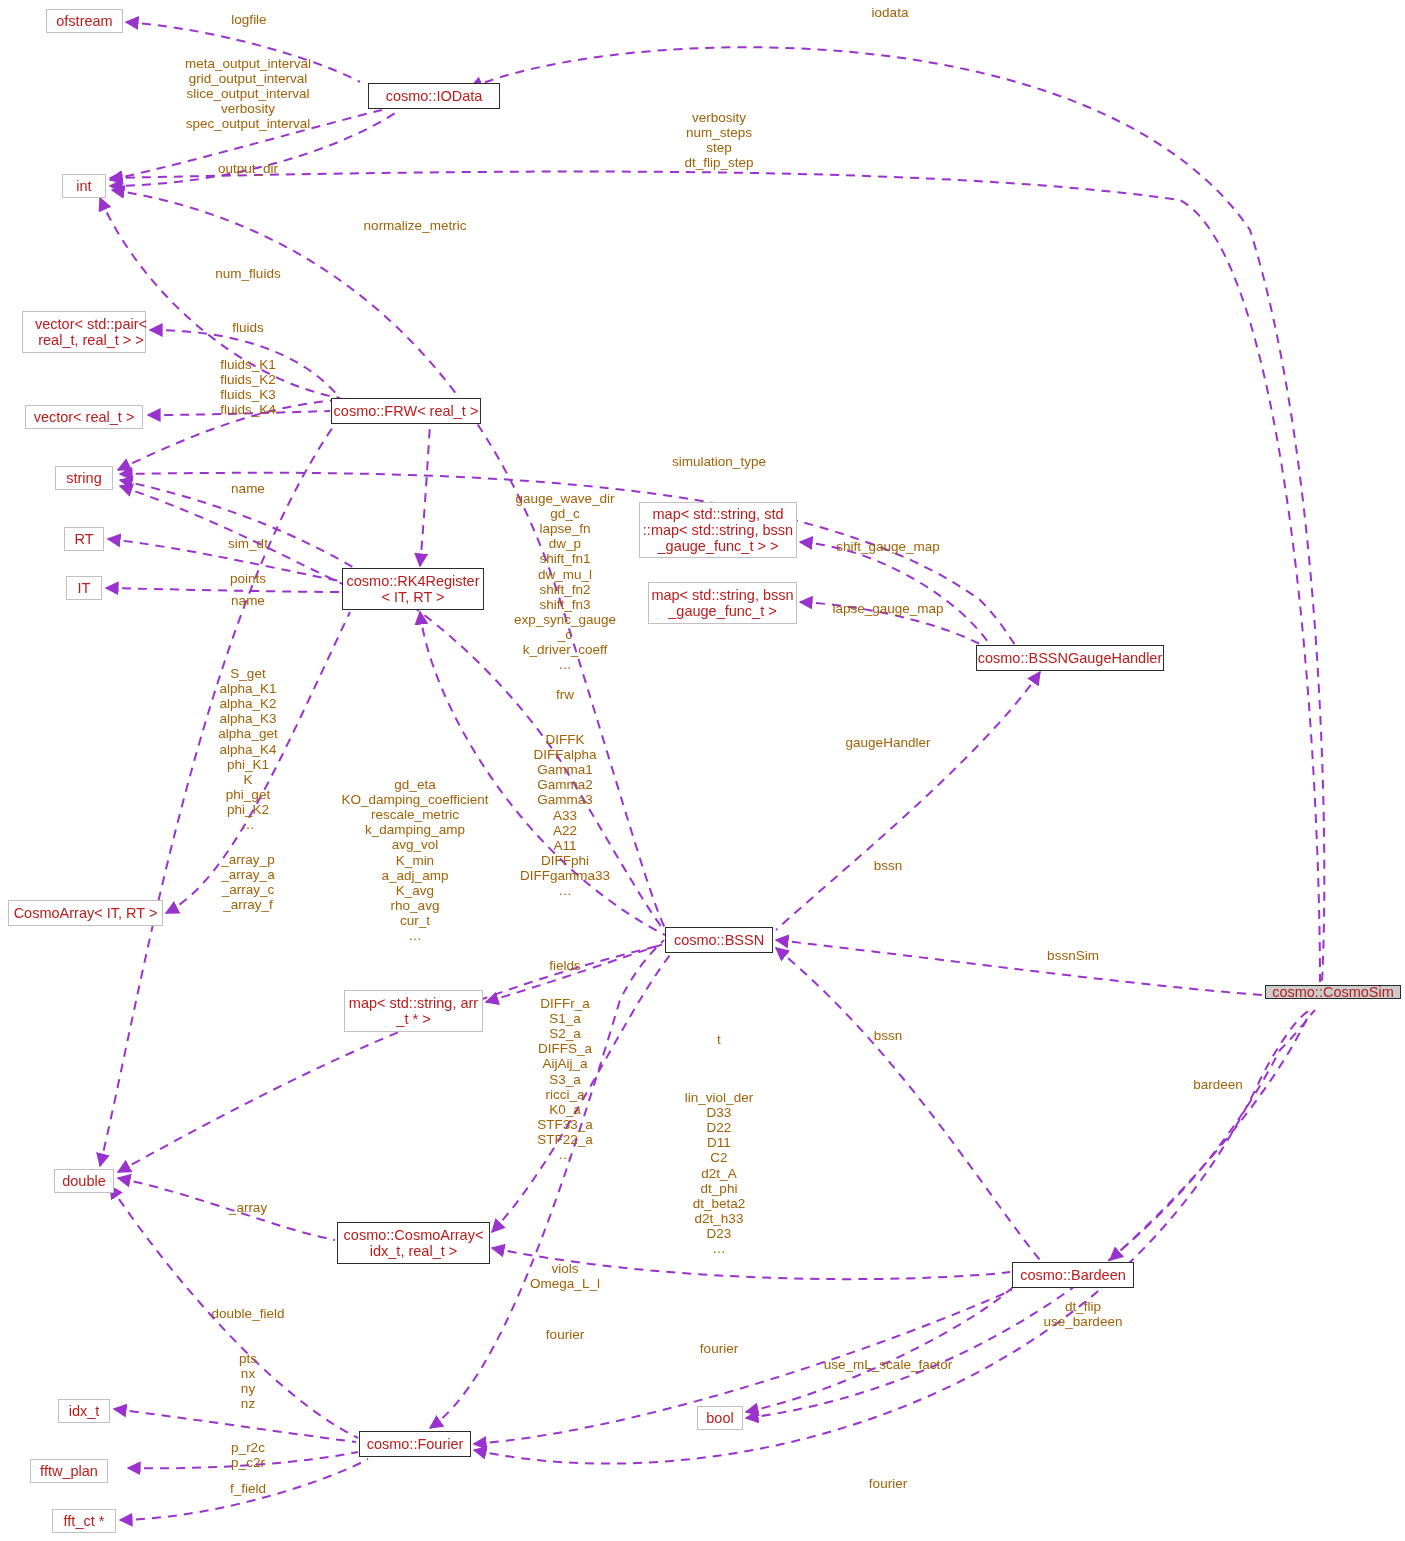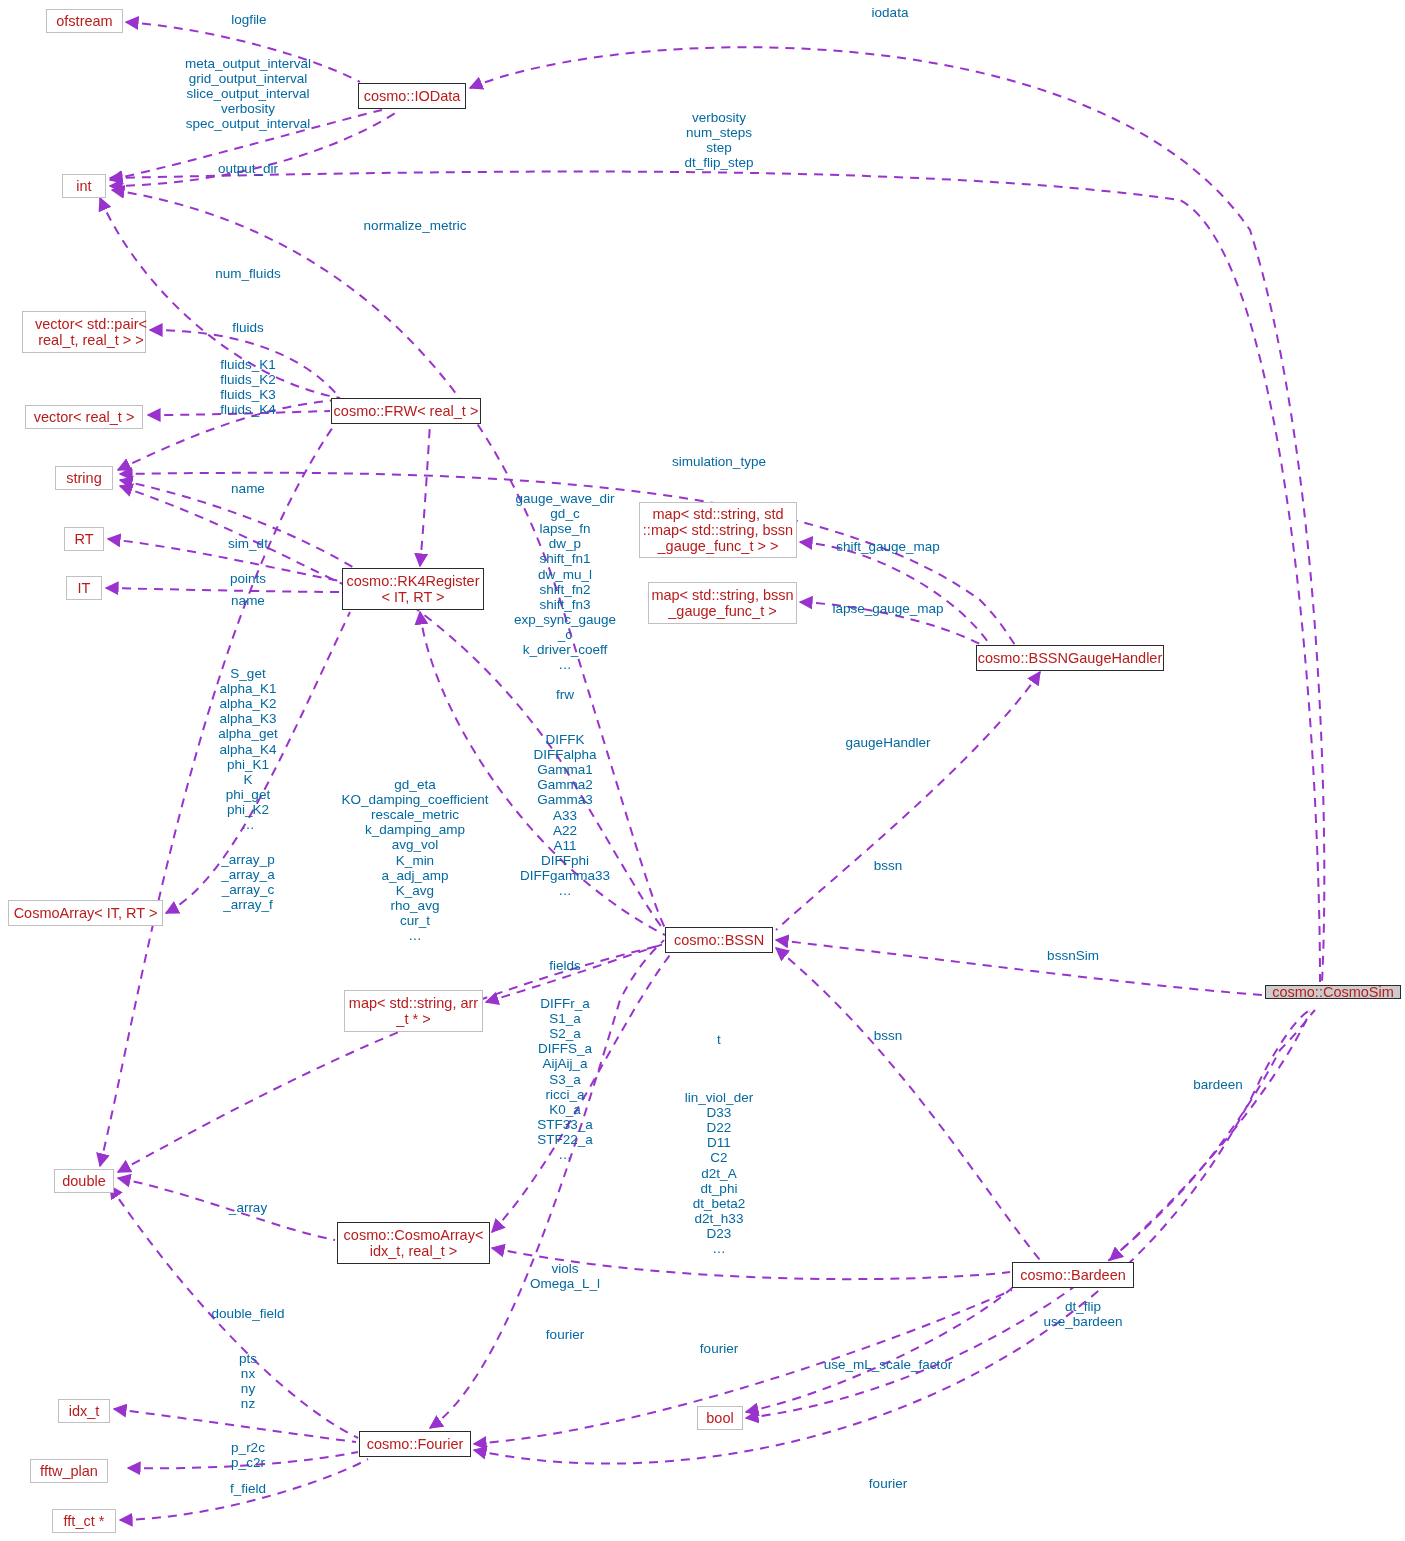--- a/index.html
+++ b/index.html
@@ -40,21 +40,21 @@
   }
   .node.key {
     border: 1.6px solid #2b2b2b;
   }
   .node.focus {
     border: 1.6px solid #2b2b2b;
     background: #cccccc;
   }
   .elabel {
     position: absolute;
-    color: #0369a1;
+    color: #a16207;
     font-size: 13.5px;
     line-height: 1.12;
     text-align: center;
     white-space: pre;
     transform: translateX(-50%);
   }
 </style>
 </head>
 <body>
 
@@ -102,21 +102,21 @@
         <path d="M 114,1409 C 200,1420 300,1435 356,1442" fill="none" stroke="#9a32cd" stroke-width="2" stroke-dasharray="9,7" marker-start="url(#arrow)"></path>
         <path d="M 128,1468 C 220,1470 310,1462 358,1452" fill="none" stroke="#9a32cd" stroke-width="2" stroke-dasharray="9,7" marker-start="url(#arrow)"></path>
         <path d="M 120,1520 C 220,1518 330,1480 368,1459" fill="none" stroke="#9a32cd" stroke-width="2" stroke-dasharray="9,7" marker-start="url(#arrow)"></path>
         <path d="M 430,1428 C 500,1380 560,1200 620,1000 C 640,960 660,945 664,940" fill="none" stroke="#9a32cd" stroke-width="2" stroke-dasharray="9,7" marker-start="url(#arrow)"></path>
         <path d="M 474,1444 C 650,1430 900,1340 1012,1290" fill="none" stroke="#9a32cd" stroke-width="2" stroke-dasharray="9,7" marker-start="url(#arrow)"></path>
         <path d="M 474,1450 C 700,1500 1100,1420 1260,1080 C 1280,1040 1300,1015 1310,1010" fill="none" stroke="#9a32cd" stroke-width="2" stroke-dasharray="9,7" marker-start="url(#arrow)"></path>
       </g>
   </svg>
   <div id="node-layer">
       <div class="node plain" style="left: 46px; top: 9px; width: 77px; height: 24px;"><span>ofstream</span></div>
-      <div class="node key" style="left: 358px; top: 83px; width: 108px; height: 26px;"><span>cosmo::IOData</span></div>
+      <div class="node key" style="left: 368px; top: 83px; width: 132px; height: 26px;"><span>cosmo::IOData</span></div>
       <div class="node plain" style="left: 62px; top: 174px; width: 44px; height: 24px;"><span>int</span></div>
       <div class="node plain" style="left: 22px; top: 311px; width: 124px; height: 42px; padding-left: 14px;"><span>vector&lt; std::pair&lt;
 real_t, real_t &gt; &gt;</span></div>
       <div class="node plain" style="left: 25px; top: 405px; width: 118px; height: 24px;"><span>vector&lt; real_t &gt;</span></div>
       <div class="node key" style="left: 331px; top: 398px; width: 150px; height: 26px;"><span>cosmo::FRW&lt; real_t &gt;</span></div>
       <div class="node plain" style="left: 55px; top: 466px; width: 58px; height: 24px;"><span>string</span></div>
       <div class="node plain" style="left: 64px; top: 527px; width: 40px; height: 24px;"><span>RT</span></div>
       <div class="node plain" style="left: 66px; top: 576px; width: 36px; height: 24px;"><span>IT</span></div>
       <div class="node key" style="left: 342px; top: 568px; width: 142px; height: 42px;"><span>cosmo::RK4Register
 &lt; IT, RT &gt;</span></div>

